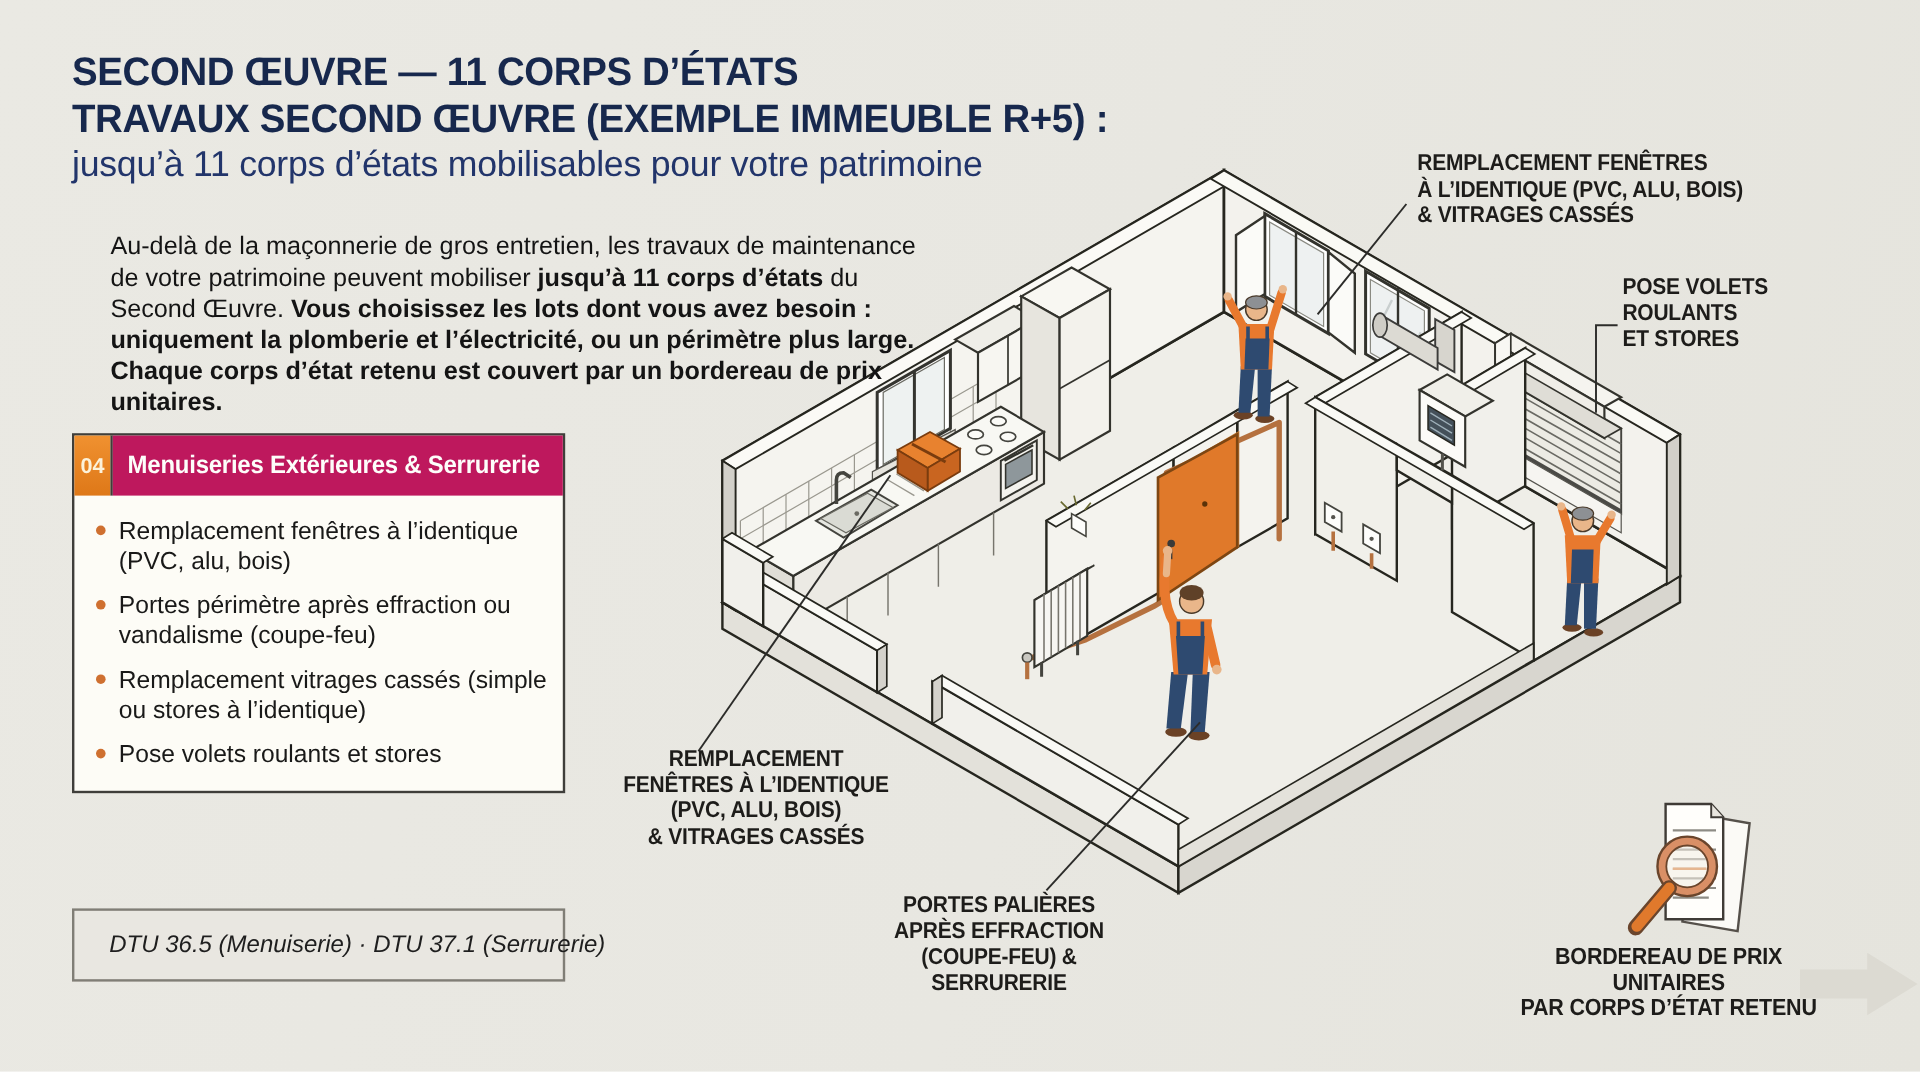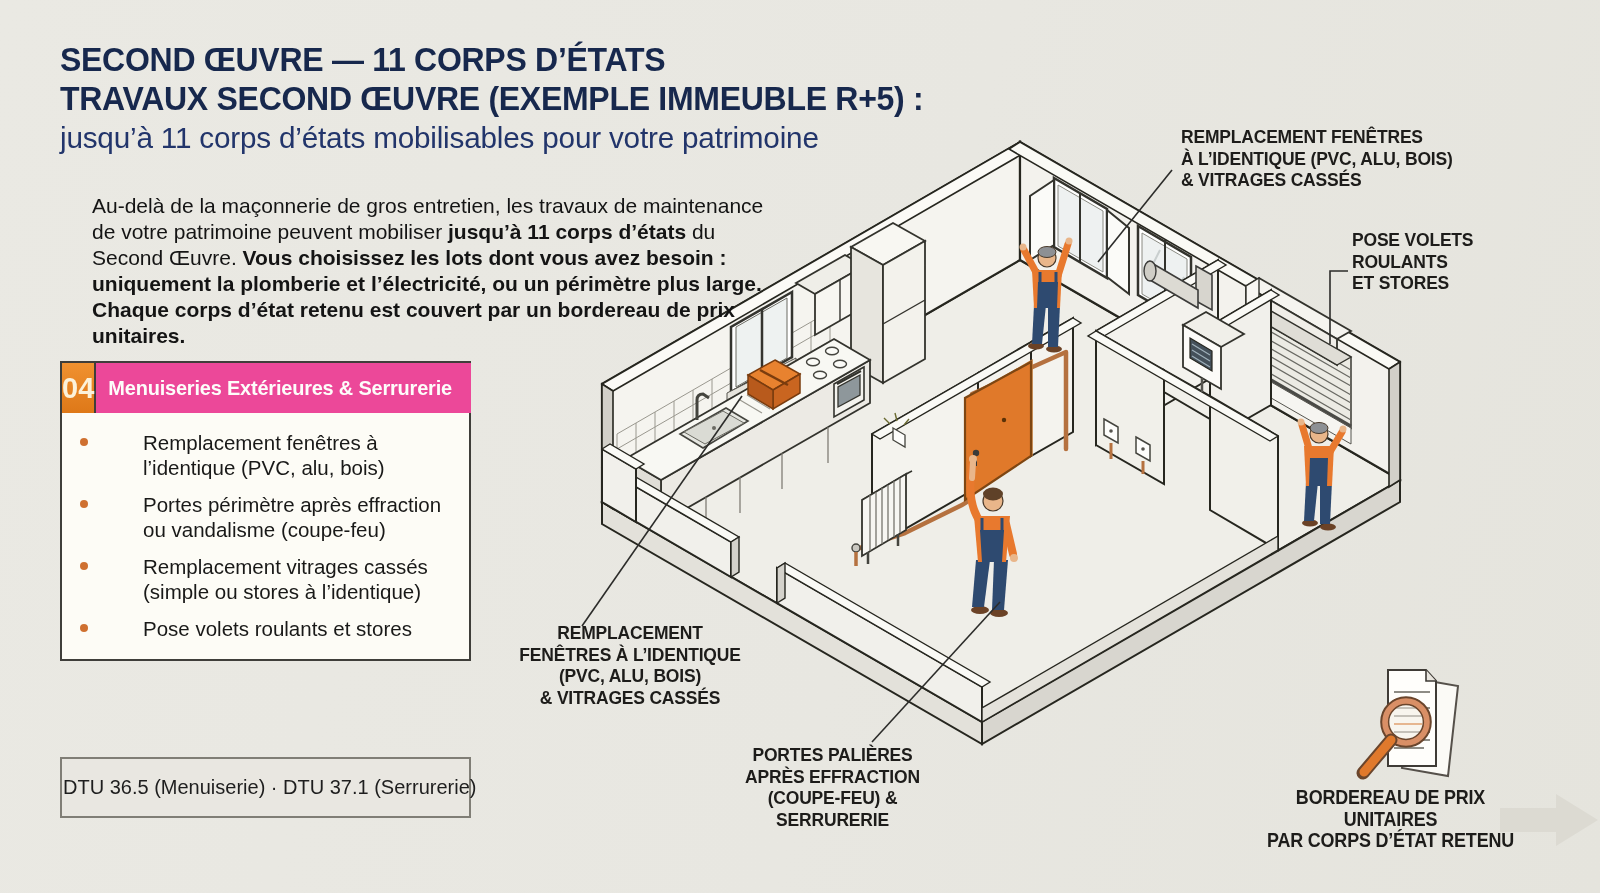--- a/index.html
+++ b/index.html
@@ -18,33 +18,33 @@
   .t-sub{font-size:30px;line-height:40px;font-weight:400;color:#22356b;
          letter-spacing:-.2px;transform:scaleX(.99);transform-origin:left top;white-space:pre;}
   #intro{left:60px;top:193px;width:690px;font-size:21px;line-height:26px;color:#141414;margin-left:32px;}
   #intro b{font-weight:700;}
 
   
   #card{left:60px;top:361px;width:407px;background:#fdfcf6;border:2px solid #3f3e3a;}
   #card .hd{display:flex;height:50px;}
   #card .num{width:62px;display:flex;align-items:center;justify-content:center;
     background:linear-gradient(180deg,#f09130,#de7818);border-right:2px solid #3f3e3a;
-    font-size:29px;font-weight:700;color:#fcf2da;}
-  #card .bar{flex:1;background:#ec4899;display:flex;align-items:center;}
+    font-size:18px;font-weight:700;color:#fcf2da;}
+  #card .bar{flex:1;background:#be185d;display:flex;align-items:center;}
   #card .bar span{font-size:21px;font-weight:700;color:#fdfdfa;padding-left:13px;
     letter-spacing:-.2px;transform:scaleX(.95);transform-origin:left center;white-space:nowrap;}
   #card .bd{padding:17px 12px 6px 15px;}
-  .it{display:flex;margin-bottom:12px;gap:44px;}
+  .it{display:flex;margin-bottom:12px;}
   .dot{flex:0 0 8px;width:8px;height:8px;border-radius:50%;background:#cf7030;margin:8px 11px 0 3px;}
   .it span{font-size:20.5px;line-height:25px;color:#191918;}
 
   
   #dtu{left:60px;top:757px;width:407px;height:57px;background:#e9e7e1;border:2px solid #807e76;
     display:flex;align-items:center;}
-  #dtu span{font-size:20px;color:#1e1e1e;padding-left:1px;white-space:nowrap;}
+  #dtu span{font-size:20px;color:#1e1e1e;padding-left:29px;white-space:nowrap;font-style:italic;}
 
   
   .lbl{font-weight:700;font-size:19px;line-height:21.5px;color:#1d1c1a;letter-spacing:-.2px;
        white-space:pre-line;transform:scaleX(.92);}
   .l-left{transform-origin:left top;}
   .l-center{text-align:center;transform-origin:center top;}
   #lbl-win-top{left:1181px;top:126px;}
   #lbl-volets{left:1352px;top:229px;}
   #lbl-win-bottom{left:500px;top:622px;width:260px;}
   #lbl-portes{left:700px;top:744px;width:265px;}

